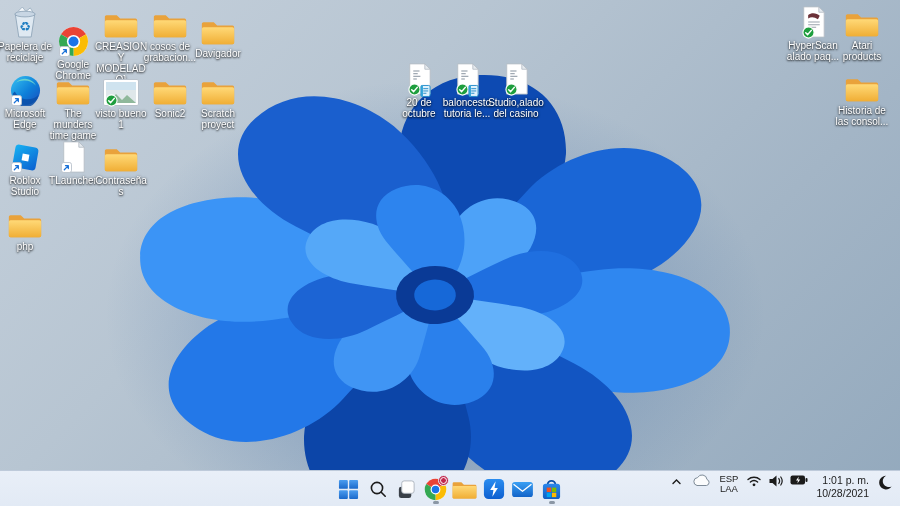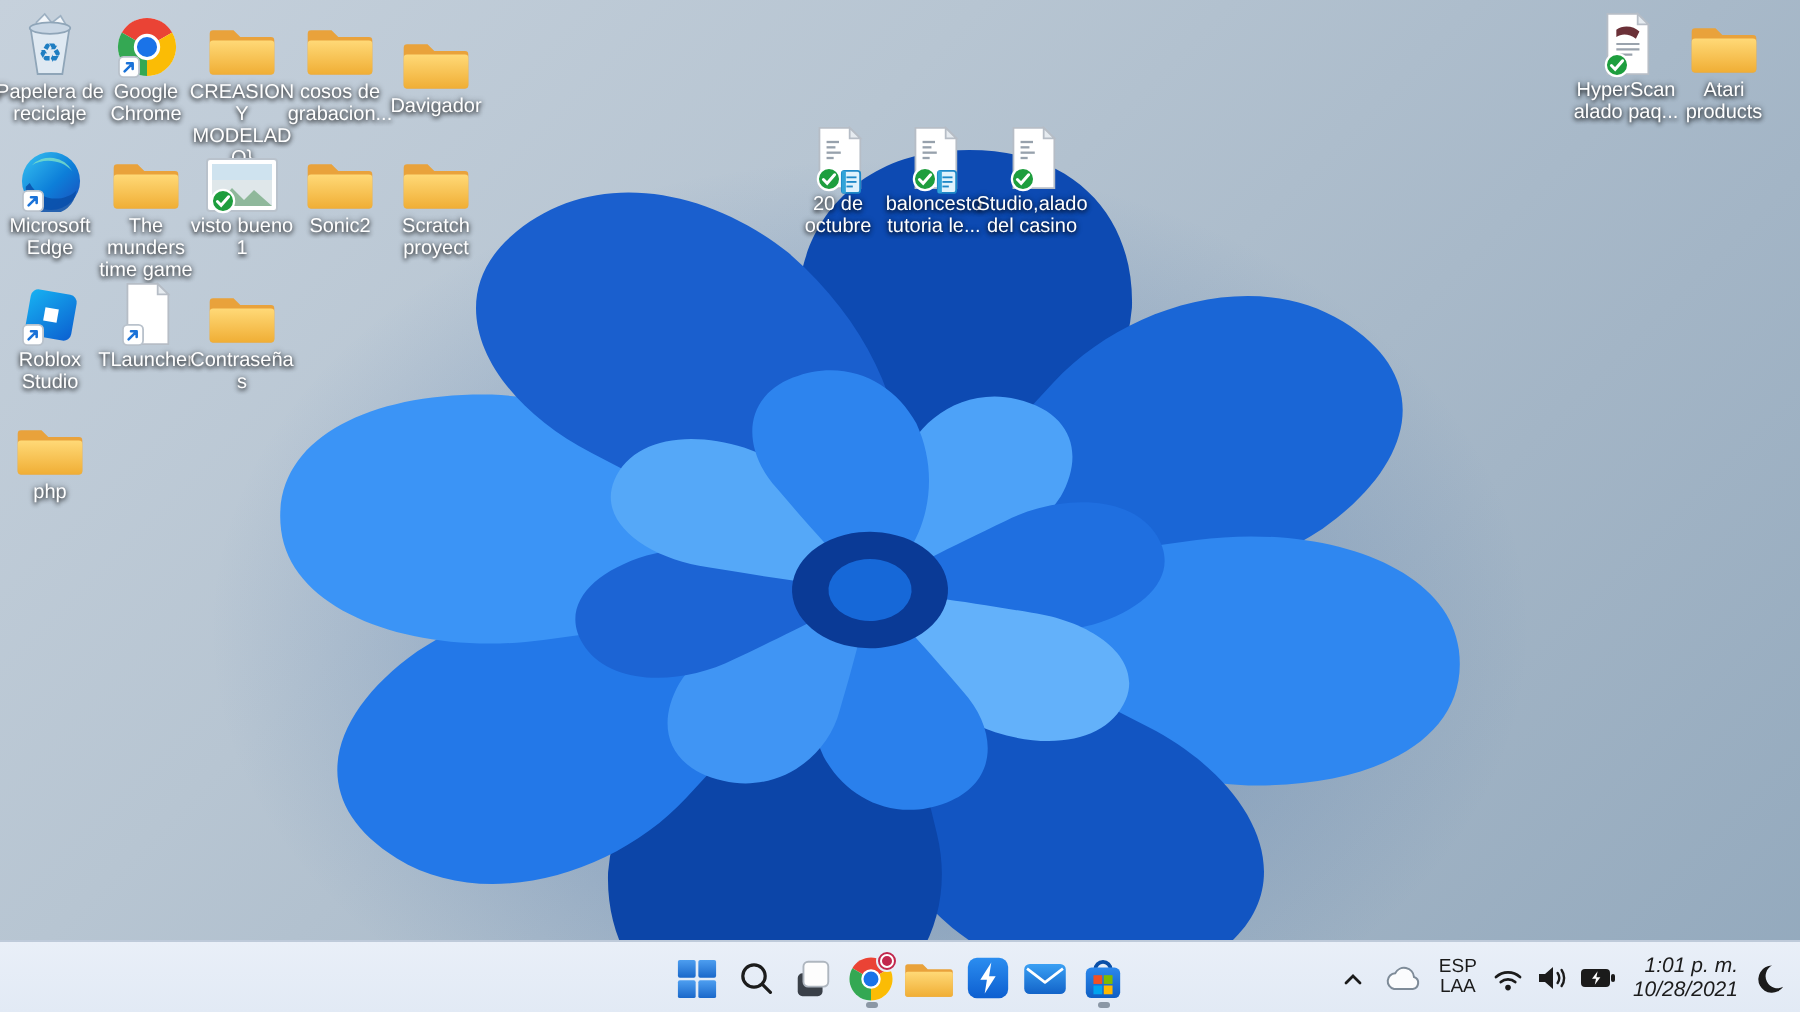--- a/index.html
+++ b/index.html
@@ -51,25 +51,25 @@
     position:absolute;top:1px;right:0;width:11px;height:11px;border-radius:50%;
     background:#c2274d;border:1px solid #e8eef7;box-sizing:border-box;
     display:flex;align-items:center;justify-content:center;
   }
   .chrome-badge i{display:block;width:5px;height:5px;border:1.4px solid #fff;border-radius:50%;}
   .tb-tray{
     position:absolute;right:3px;top:0;height:36px;display:flex;align-items:center;
   }
   .tray-btn{
     height:30px;border:none;background:transparent;border-radius:4px;
-    display:flex;align-items:center;justify-content:center;gap:4px;padding:0 4px;
+    display:flex;align-items:flex-start;justify-content:center;gap:4px;padding:0 4px;
     color:#1b1b1b;
   }
   .lang{font-size:9.5px;line-height:10px;text-align:center;color:#1b1b1b;}
-  .clock{font-size:10.5px;line-height:12.5px;text-align:right;color:#1b1b1b;white-space:nowrap;font-style:italic;}
+  .clock{font-size:10.5px;line-height:12.5px;text-align:right;color:#1b1b1b;white-space:nowrap;}
   svg{display:block;}
 </style>
 </head>
 <body>
 
 <svg width="0" height="0" style="position:absolute">
   <defs>
     <linearGradient id="gradFolder" x1="0" y1="0" x2="0" y2="1">
       <stop offset="0" stop-color="#ffd977"></stop>
         <stop offset="1" stop-color="#f0ae35"></stop>
@@ -261,21 +261,21 @@
 
   <div class="dicon" style="left:-2px;top:5px">
     <div class="glyph">
         <svg width="30" height="34">
           <use href="#sym-bin"></use>
         </svg>
       </div>
     <div class="lbl">Papelera de reciclaje</div>
   </div>
 
-  <div class="dicon" style="left:46px;top:5px">
+  <div class="dicon" style="left:46px;top:23px">
     <div class="glyph">
       <svg width="31" height="31">
           <use href="#sym-chrome"></use>
         </svg>
       <svg class="badge-sc" width="11" height="11">
           <use href="#sym-shortcut"></use>
         </svg>
     </div>
     <div class="lbl">Google Chrome</div>
   </div>
@@ -459,20 +459,28 @@
 
   <div class="dicon" style="left:835px;top:4px">
     <div class="glyph">
         <svg width="34" height="29">
           <use href="#sym-folder"></use>
         </svg>
       </div>
     <div class="lbl">Atari products</div>
   </div>
 
+  <div class="dicon" style="left:835px;top:69px">
+    <div class="glyph">
+        <svg width="34" height="29">
+          <use href="#sym-folder"></use>
+        </svg>
+      </div>
+    <div class="lbl">Historia de las consol...</div>
+  </div>
 
 </div>
 
 <div class="taskbar">
 
   <div class="tb-center">
     <button class="tb-btn">
       <svg width="21" height="21">
           <use href="#sym-start"></use>
         </svg>

